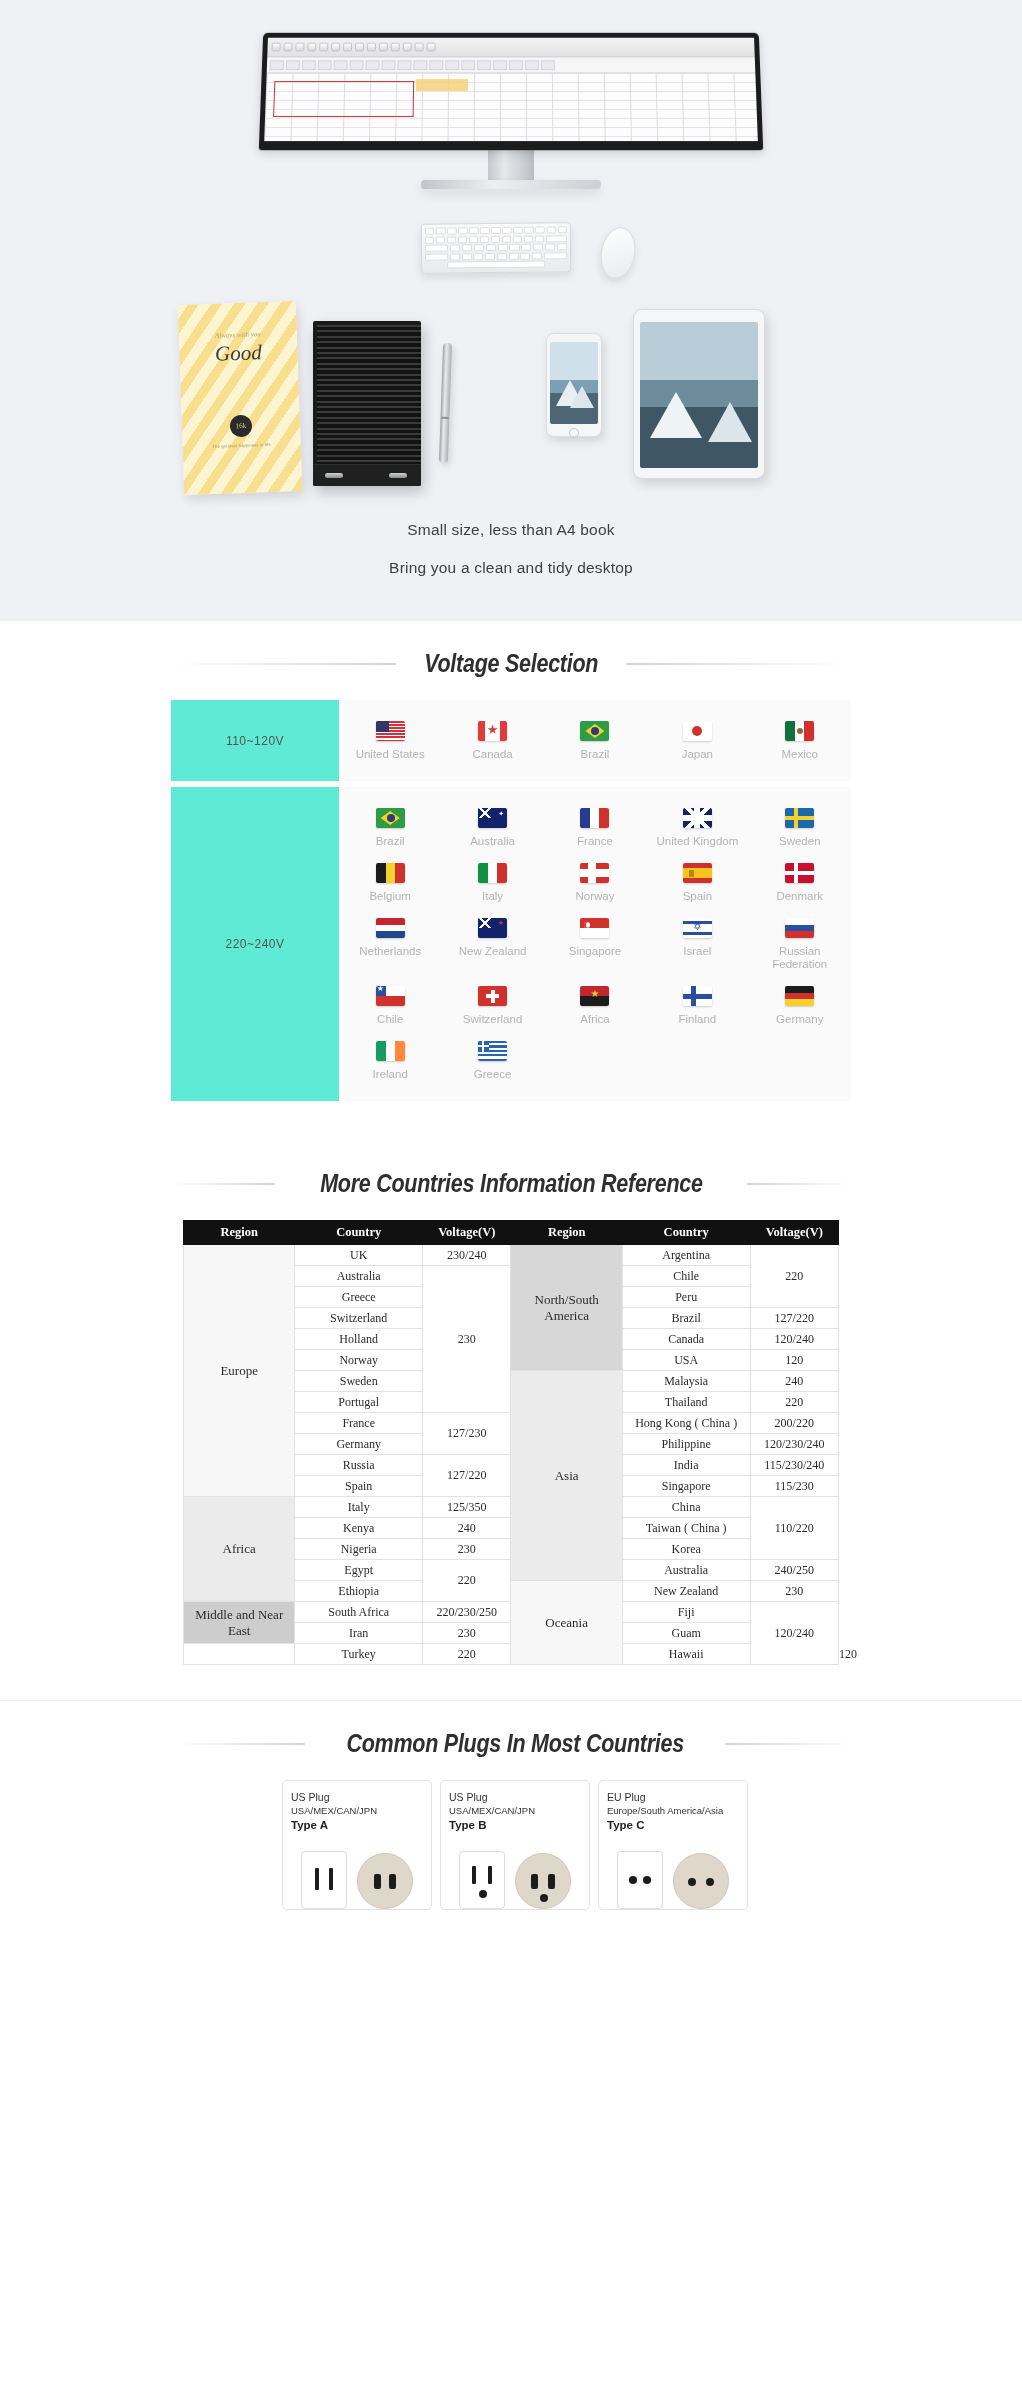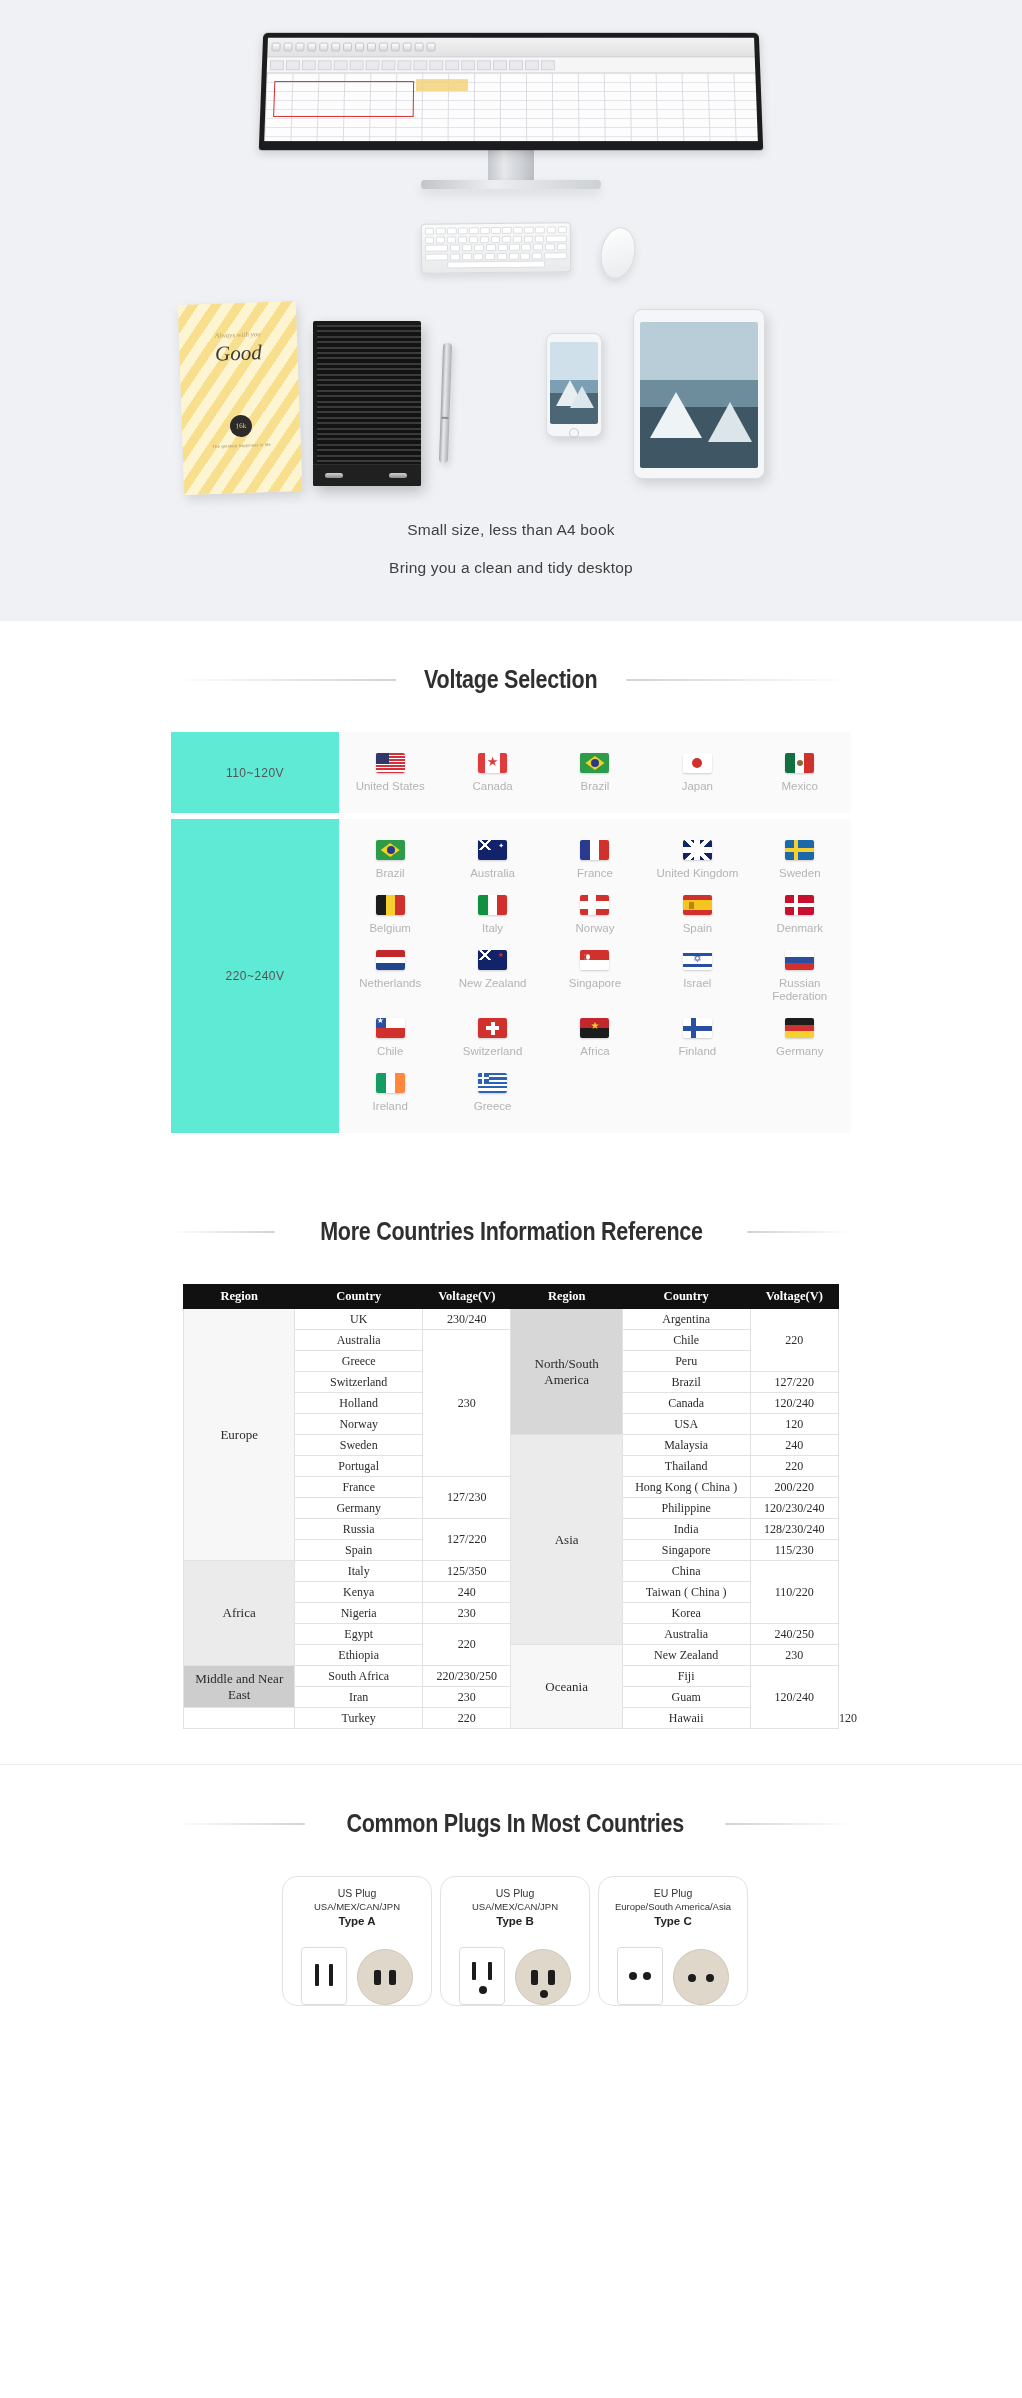--- a/index.html
+++ b/index.html
@@ -220,23 +220,24 @@
     font-size: 15.5px;
     color: #3f3f3f;
     margin-top: 8px;
     letter-spacing: .2px;
   }
   .hero-cap.second { margin-top: 20px; }
 
   
   .sec { background: #fff; }
   .sec-head {
-    width: 680px; margin: 16px auto;
+    width: 680px; margin: 0 auto;
     display: flex; align-items: center; justify-content: center; gap: 14px;
     padding: 28px 0 22px 0;
+    font-style: italic;
   }
   .sec-head .rule {
     height: 2px; flex: 1;
     background: linear-gradient(90deg, rgba(210,210,210,0), #d2d2d2);
     border-radius: 2px;
   }
   .sec-head .rule.r { background: linear-gradient(90deg, #d2d2d2, rgba(210,210,210,0)); }
   .sec-title {
     font-family: "Liberation Sans Narrow", "Liberation Sans", sans-serif;
     font-weight: bold;
@@ -396,22 +397,22 @@
   table.ref td.region.light{ background: #f7f7f7; }
   table.ref td.region.me   { background: #cdcdcd; }
   table.ref col.c-region { width: 17%; }
   table.ref col.c-country{ width: 19.5%; }
   table.ref col.c-volt   { width: 13.5%; }
 
   
   .plug-sec { background:#fff; border-top: 1px solid #ececec; padding-left: 8px; }
   .plug-wrap { width: 680px; margin: 0 auto; display:flex; justify-content:center; gap: 8px; padding-bottom: 26px; }
   .plug-card {
-    width: 150px; border: 1px solid #e2e2e2; border-radius: 15px;
-    background:#fff; padding: 10px 8px 0 8px; text-align:center;
+    width: 150px; border: 1px solid #e2e2e2; border-radius: 5px;
+    background:#fff; padding: 10px 8px 0 8px; 
   }
   .plug-title { font-size: 10.5px; color:#333; line-height: 13px; }
   .plug-sub { font-size: 9.5px; color:#333; line-height: 13px; }
   .plug-type { font-size: 11.5px; color:#222; font-weight: bold; line-height: 16px; margin-bottom: 2px;}
   .plug-art { display:flex; justify-content:center; align-items:flex-end; gap:10px; height: 74px; }
   .socket-rect {
     width: 46px; height: 58px; border:1px solid #dcdcdc; border-radius:4px; background:#fff;
     position:relative;
   }
   .socket-rect .pin {
@@ -787,21 +788,21 @@
             </tr>
             <tr>
               <td>Germany</td>
               <td>Philippine</td>
               <td>120/230/240</td>
             </tr>
             <tr>
               <td>Russia</td>
               <td rowspan="2">127/220</td>
               <td>India</td>
-              <td>128/230/240</td>
+              <td>115/230/240</td>
             </tr>
             <tr>
               <td>Spain</td>
               <td>Singapore</td>
               <td>115/230</td>
             </tr>
             <tr>
               <td class="region mid" rowspan="5">Africa</td>
               <td>Italy</td>
               <td>125/350</td>

